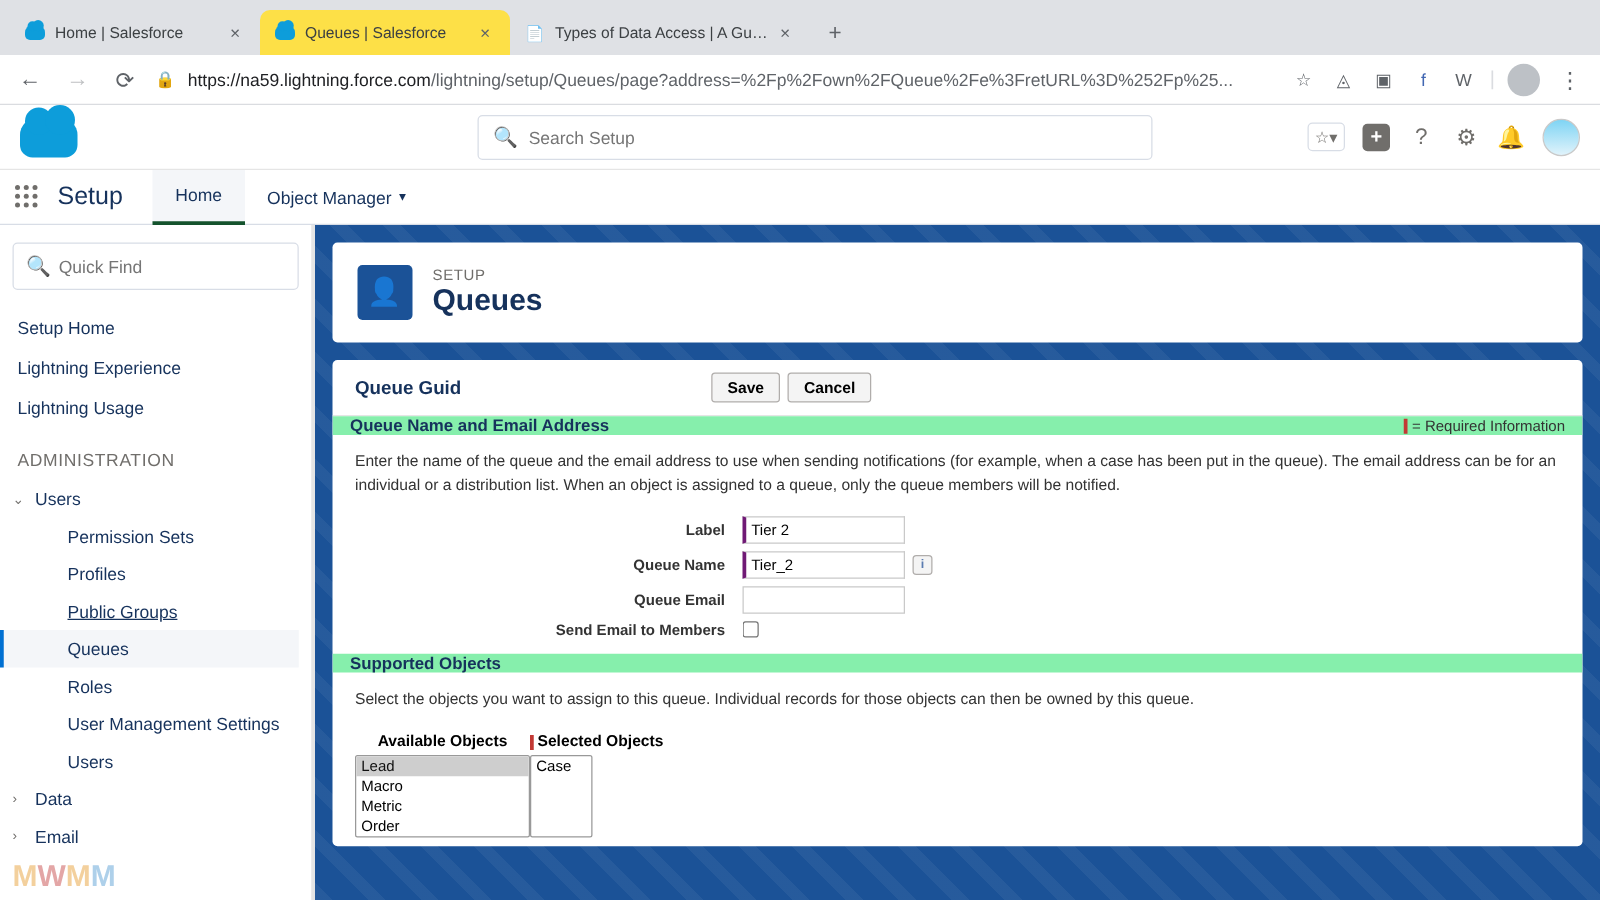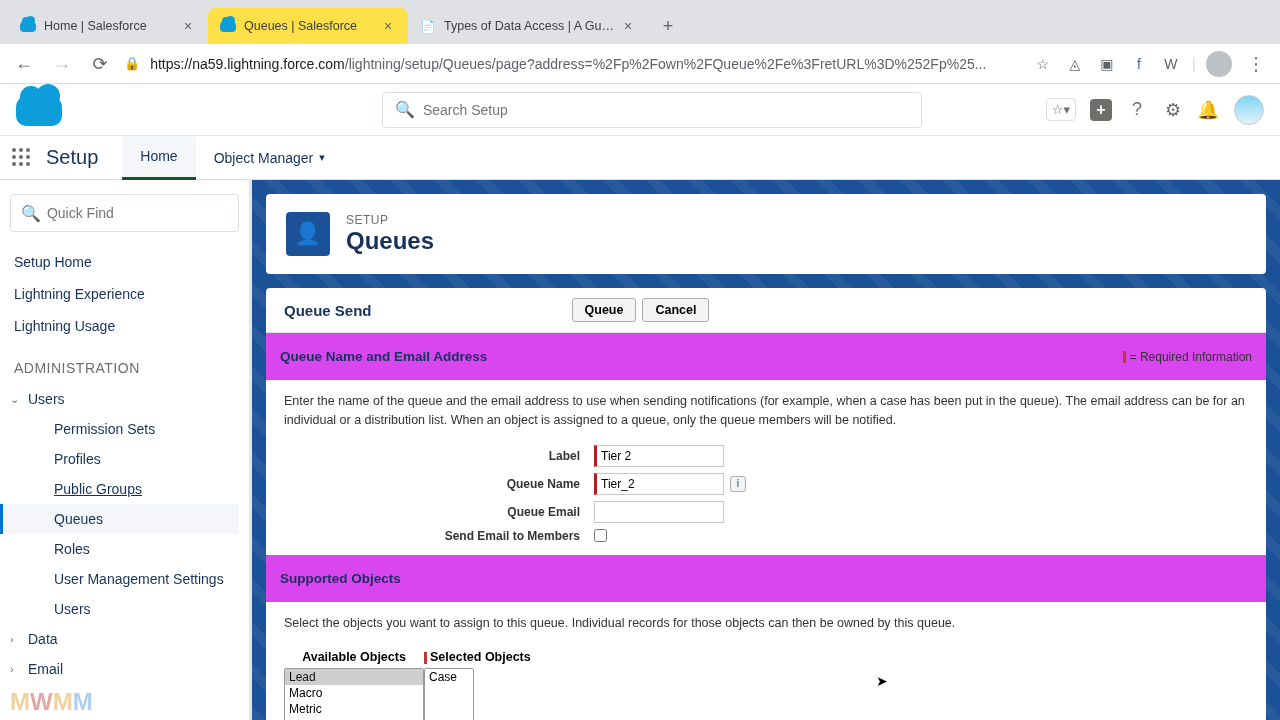--- a/index.html
+++ b/index.html
@@ -72,30 +72,30 @@
 .ph-icon { width:44px; height:44px; background:#1b5297; border-radius:4px; display:flex; align-items:center; justify-content:center; color:#fff; font-size:22px; }
 .ph-text .crumb { font-size:12px; color:#706e6b; letter-spacing:0.5px; }
 .ph-text h1 { font-size:24px; color:#16325c; font-weight:700; }
 
 .panel { background:#fff; border-radius:4px; padding:0; overflow:hidden; position:relative; }
 .form-title-row { display:flex; align-items:center; padding:10px 18px; border-bottom:1px solid #e5e5e5; }
 .form-title { font-size:15px; font-weight:700; color:#16325c; }
 .form-btns { margin-left:200px; display:flex; gap:6px; }
 .sf-btn { border:1px solid #b0adab; background:#f4f4f4; border-radius:3px; padding:4px 12px; font-size:12.5px; cursor:pointer; font-weight:bold; }
 
-.section-bar { background:#d946ef; padding:16px 14px; font-size:13.5px; font-weight:700; color:#16325c; display:flex; align-items:center; }
+.section-bar { background:#86efac; padding:0 14px; font-size:13.5px; font-weight:700; color:#16325c; display:flex; align-items:center; }
 .req-info { margin-left:auto; font-weight:400; font-size:12px; color:#333; }
 .req-mark { display:inline-block; width:3px; height:12px; background:#c23934; vertical-align:middle; margin-right:4px; }
 
 .help-text { padding:12px 18px; font-size:12.5px; color:#333; line-height:1.5; }
 .form-row { display:flex; align-items:center; padding:3px 18px; }
 .form-lbl { width:310px; text-align:right; font-size:12px; color:#333; padding-right:14px; }
 .form-lbl.bold { font-weight:700; }
 .form-input { width:130px; height:22px; border:1px solid #c9c9c9; padding:0 4px; font-size:12px; }
-.form-input.req { border-left:3px solid #b91c1c; }
+.form-input.req { border-left:3px solid #701a75; }
 .info-ico { margin-left:6px; width:16px; height:16px; border:1px solid #b0adab; border-radius:3px; display:inline-flex; align-items:center; justify-content:center; font-size:10px; color:#5a7bb0; font-weight:bold; background:#f4f4f4; cursor:pointer; }
 
 .ms-row { display:flex; padding:6px 18px; align-items:flex-start; }
 .ms-col .ms-title { font-size:12.5px; font-weight:700; text-align:center; margin-bottom:4px; }
 .ms-title.req::before { content:''; display:inline-block; width:3px; height:12px; background:#c23934; margin-right:3px; vertical-align:middle; }
 select.ms { font-size:12px; border:1px solid #999; }
 select.ms option { padding:1px 4px; }
 
 .cursor { position:absolute; left:610px; top:385px; font-size:14px; color:#000; pointer-events:none; }
 </style>
@@ -215,23 +215,23 @@
     <div class="page-header">
       <div class="ph-icon">👤</div>
       <div class="ph-text">
         <div class="crumb">SETUP</div>
         <h1>Queues</h1>
       </div>
     </div>
 
     <div class="panel">
       <div class="form-title-row">
-        <div class="form-title">Queue Send</div>
+        <div class="form-title">Queue Guid</div>
         <div class="form-btns">
-          <button class="sf-btn">Queue</button>
+          <button class="sf-btn">Save</button>
           <button class="sf-btn">Cancel</button>
         </div>
       </div>
 
       <div class="section-bar">
         <span>Queue Name and Email Address</span>
         <span class="req-info"><span class="req-mark"></span><span>= Required Information</span></span>
       </div>
       <div class="help-text">Enter the name of the queue and the email address to use when sending notifications (for example, when a case has been put in the queue). The email address can be for an individual or a distribution list. When an object is assigned to a queue, only the queue members will be notified.</div>
 

